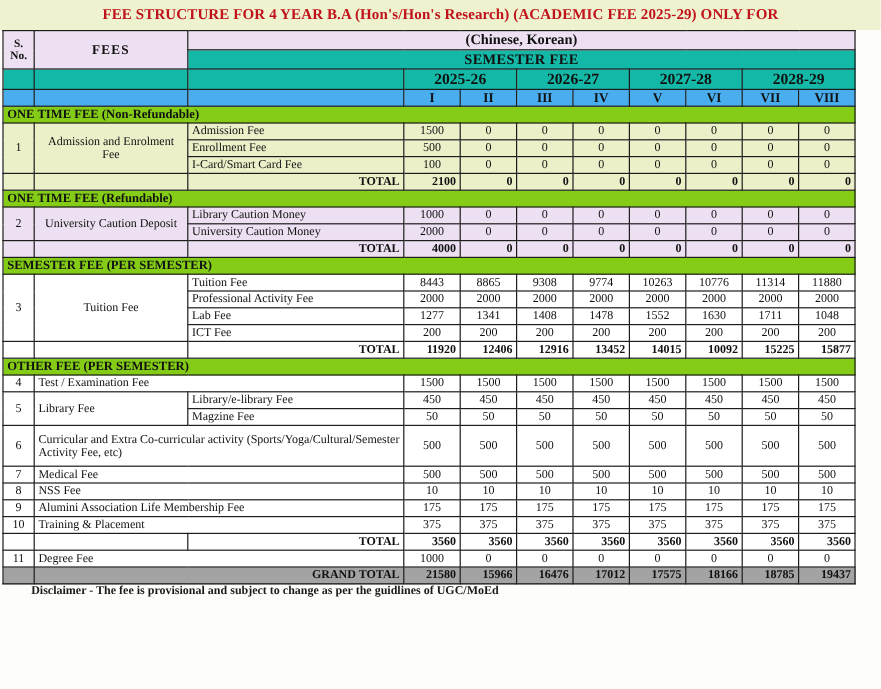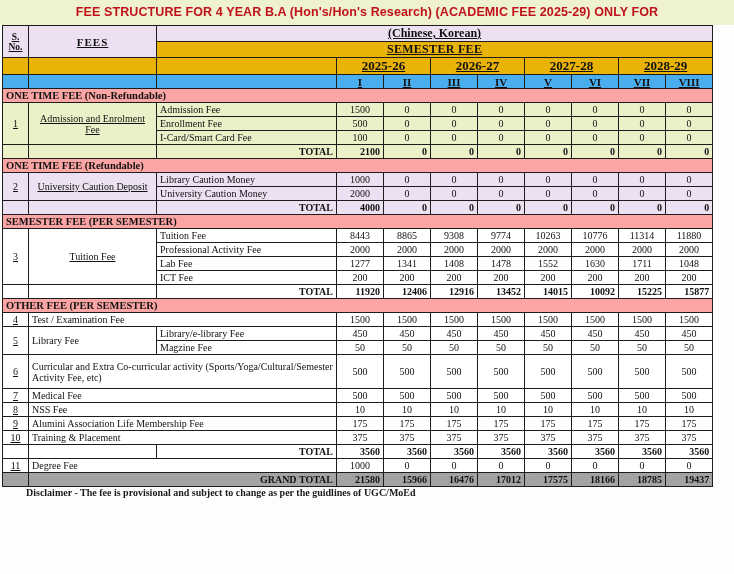--- a/index.html
+++ b/index.html
@@ -15,46 +15,46 @@
     background:#eef2cf;
     padding:4px 18px 5px 18px;
     text-align:center;
   }
   #title-band .t-line{
     color:#c0121a;
     font-weight:bold;
     font-size:12.5px;
     line-height:16px;
     letter-spacing:.1px;
-    font-family:Liberation Sans, sans-serif;
+    font-family:Liberation Serif, serif;
   }
   
   table.fee{
     border-collapse:collapse;
     table-layout:fixed;
     width:710px;
     margin:0 0 0 2px;
     font-size:10px;
   }
   table.fee td{
     border:1px solid #1d1d1d;
     padding:0 3px;
     height:13px;
     vertical-align:middle;
     font-family:"Liberation Serif", serif;
     color:#111;
   }
   .num{text-align:center;}
   .bold{font-weight:bold;text-align:right;}
-  .ctr{text-align:center;text-decoration:underline;}
+  .ctr{text-align:center;}
   
   .h-lav{background:#ece0f2;}
-  .h-grn{background:#eab308;}
+  .h-grn{background:#14b8a6;}
   .h-blue{background:#4aaeee;}
-  .sect{background:#fca5a5;font-weight:bold;font-size:10.5px;}
+  .sect{background:#84cc16;font-weight:bold;font-size:10.5px;}
   
   .s-green{background:#ecf0c9;}
   .s-lav{background:#ece0f2;}
   .s-white{background:#ffffff;}
   .s-gt{background:#a3a3a3;}
   .sem-title{
     color:#8d1a10;font-weight:bold;font-size:12px;letter-spacing:.3px;
   }
   .yr{font-weight:bold;font-size:13px;color:#3b2a12;}
   .rn{font-weight:bold;font-size:11px;color:#6b1e70;}

